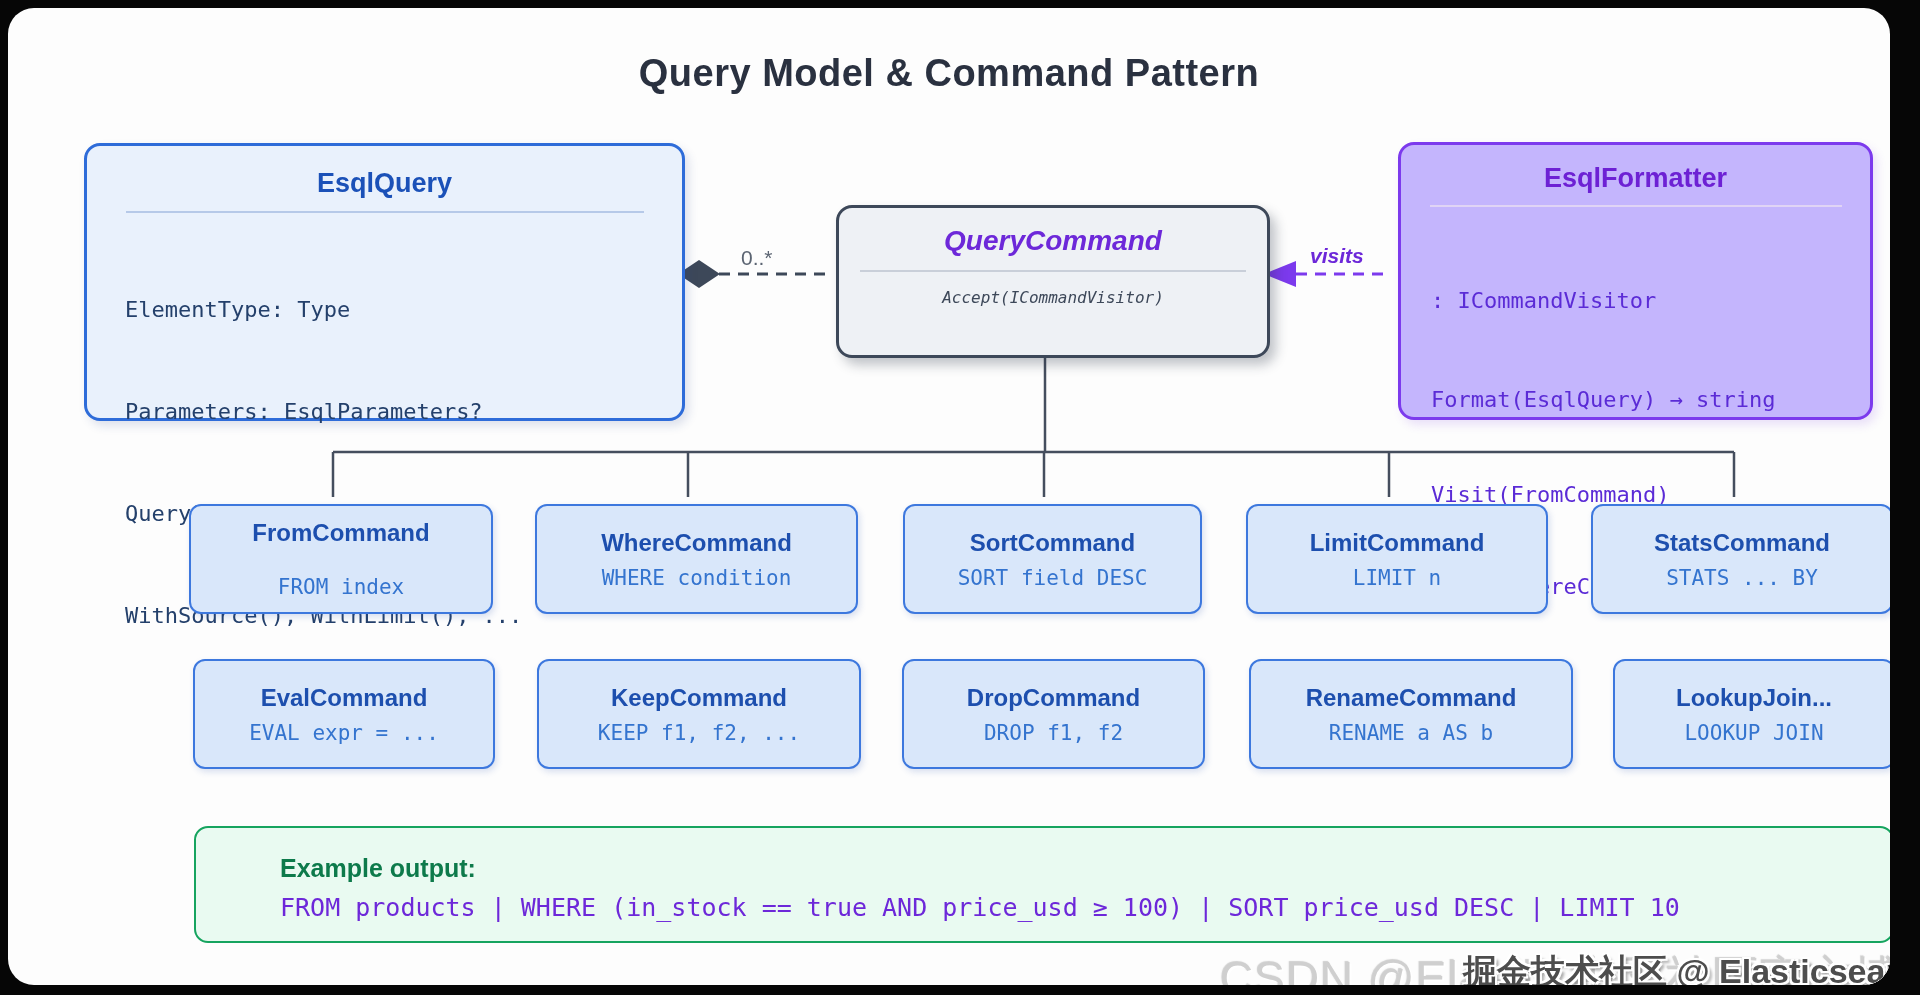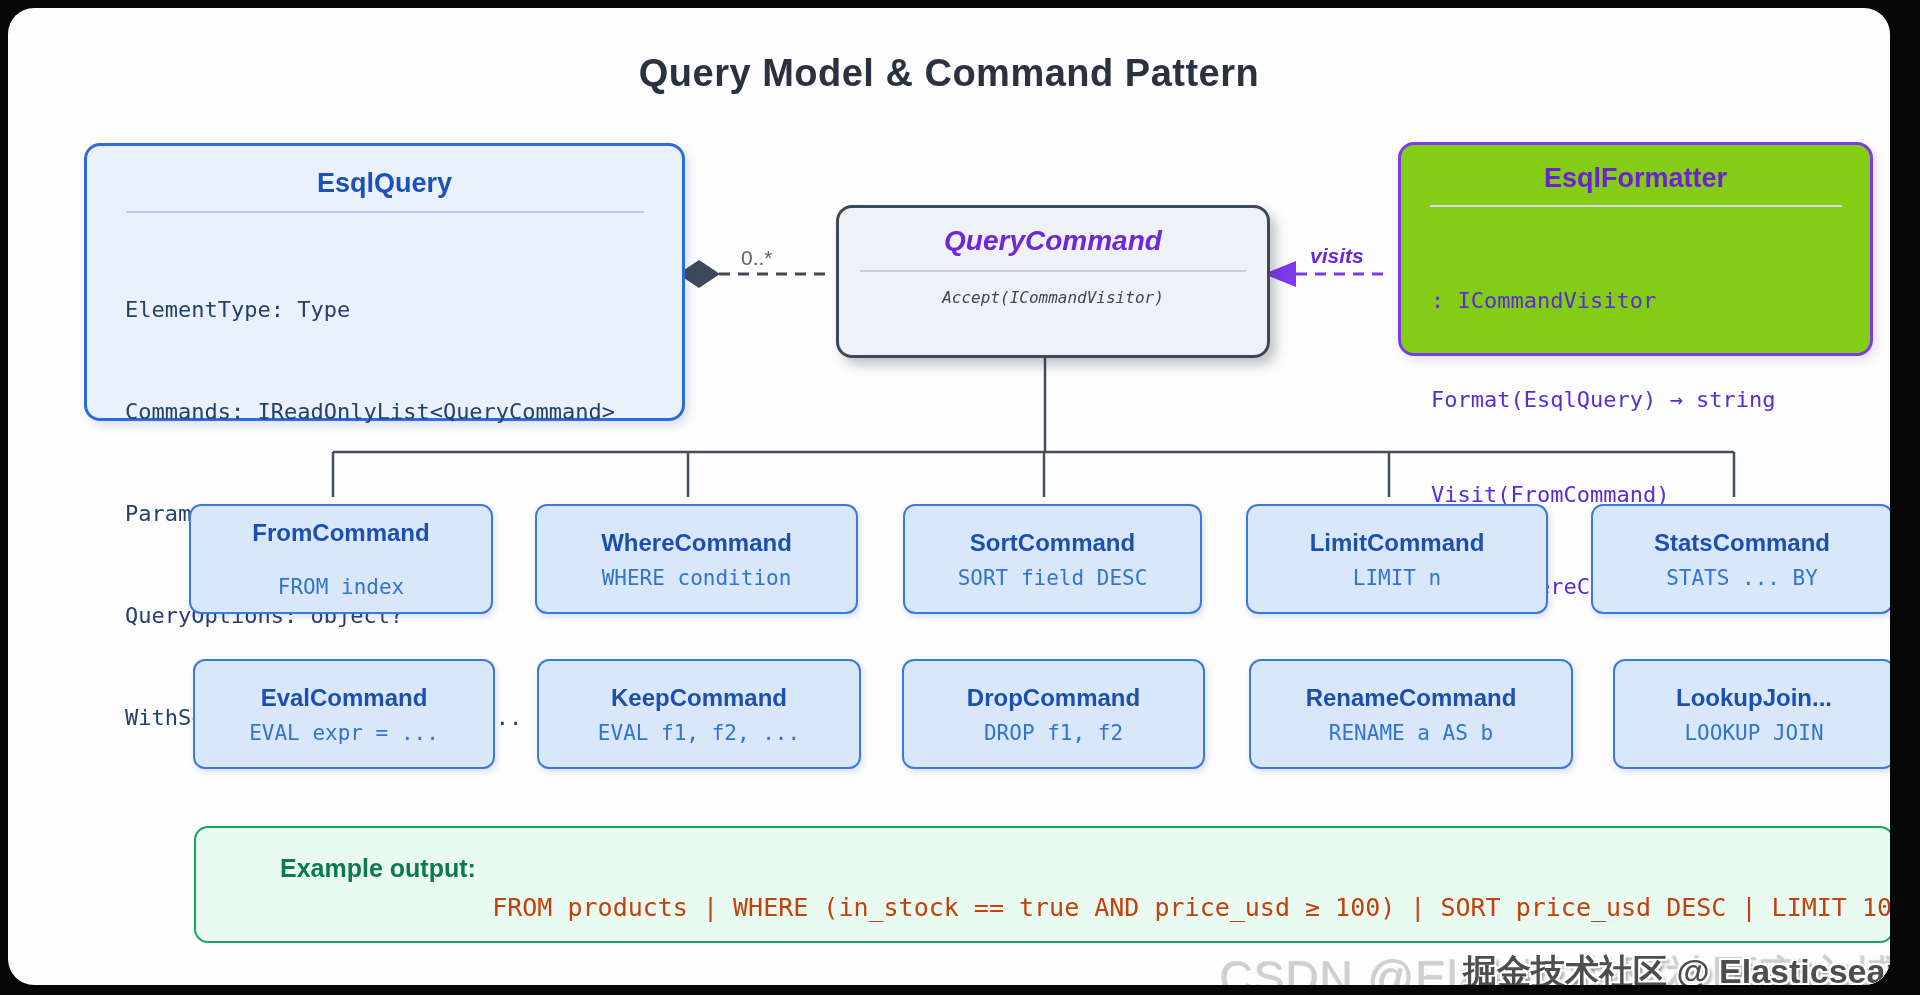--- a/index.html
+++ b/index.html
@@ -36,22 +36,22 @@
     box-shadow:6px 7px 12px rgba(35,45,65,.28);
   }
   .querycommand .cb-title{margin-top:17px;font-size:28px;font-style:italic;color:#6d28d9;}
   .querycommand .cb-divider{width:386px;background:#c9cfd9;height:1.5px;margin-top:13px;}
   .querycommand .cb-method{
     margin-top:16px;text-align:center;font-family:"DejaVu Sans Mono", monospace;
     font-style:italic;font-size:16px;color:#3d4859;
   }
 
   .esqlformatter{
-    left:1390px;top:134px;width:475px;height:214px;
-    background:#84cc16;border:3px solid #7c3aed;
+    left:1390px;top:134px;width:475px;height:278px;
+    background:#c4b5fd;border:3px solid #7c3aed;
     box-shadow:4px 5px 10px rgba(120,60,220,.15);
   }
   .esqlformatter .cb-title{margin-top:18px;font-size:27px;color:#6d21d4;}
   .esqlformatter .cb-divider{width:412px;background:#e0d4f5;height:1.5px;margin-top:11px;}
   .esqlformatter .cb-members{margin:11px 0 0 30px;font-size:22px;line-height:33px;color:#5b2bd6;}
   .esqlformatter .cb-members div:nth-child(3),
   .esqlformatter .cb-members div:nth-child(4){line-height:26px;}
 
   
   .cmd{
@@ -65,21 +65,21 @@
 
   
   .example{
     position:absolute;left:186px;top:818px;width:1700px;height:117px;box-sizing:border-box;
     background:#e9faf1;border:2.5px solid #16a45f;border-radius:14px;
     padding:25px 0 0 84px;
   }
   .example-label{font-size:25px;font-weight:bold;color:#0d7a4b;line-height:30px;}
   .example-code{
     margin-top:9px;font-family:"DejaVu Sans Mono", monospace;font-size:25px;
-    color:#c2410c;white-space:pre;line-height:32px;text-align:right;
+    color:#6d28d9;white-space:pre;line-height:32px;
   }
 
   
   .mult-label{position:absolute;left:733px;top:238px;font-size:21px;color:#5b6472;
     font-family:"Liberation Sans", sans-serif;}
   .visits-label{position:absolute;left:1302px;top:236px;font-size:21px;font-style:italic;
     color:#6d28d9;font-weight:bold;}
 
   
   .wm-csdn{
@@ -122,21 +122,20 @@
   </svg>
 
   <div class="mult-label">0..*</div>
   <div class="visits-label">visits</div>
 
   <div class="classbox esqlquery">
     <div class="cb-title">EsqlQuery</div>
     <div class="cb-divider"></div>
     <div class="cb-members">
       <div>ElementType: Type</div>
-      <div>Commands: IReadOnlyList&lt;QueryCommand&gt;</div>
       <div>Parameters: EsqlParameters?</div>
       <div>QueryOptions: object?</div>
       <div>WithSource(), WithLimit(), ...</div>
     </div>
   </div>
 
   <div class="classbox querycommand">
     <div class="cb-title">QueryCommand</div>
     <div class="cb-divider"></div>
     <div class="cb-method">Accept(ICommandVisitor)</div>
@@ -173,21 +172,21 @@
     <div class="cmd-name">StatsCommand</div>
     <div class="cmd-syntax">STATS ... BY</div>
   </div>
 
   <div class="cmd" style="left:185px;top:651px;width:302px;">
     <div class="cmd-name">EvalCommand</div>
     <div class="cmd-syntax">EVAL expr = ...</div>
   </div>
   <div class="cmd" style="left:529px;top:651px;width:324px;">
     <div class="cmd-name">KeepCommand</div>
-    <div class="cmd-syntax">EVAL f1, f2, ...</div>
+    <div class="cmd-syntax">KEEP f1, f2, ...</div>
   </div>
   <div class="cmd" style="left:894px;top:651px;width:303px;">
     <div class="cmd-name">DropCommand</div>
     <div class="cmd-syntax">DROP f1, f2</div>
   </div>
   <div class="cmd" style="left:1241px;top:651px;width:324px;">
     <div class="cmd-name">RenameCommand</div>
     <div class="cmd-syntax">RENAME a AS b</div>
   </div>
   <div class="cmd" style="left:1605px;top:651px;width:282px;">

